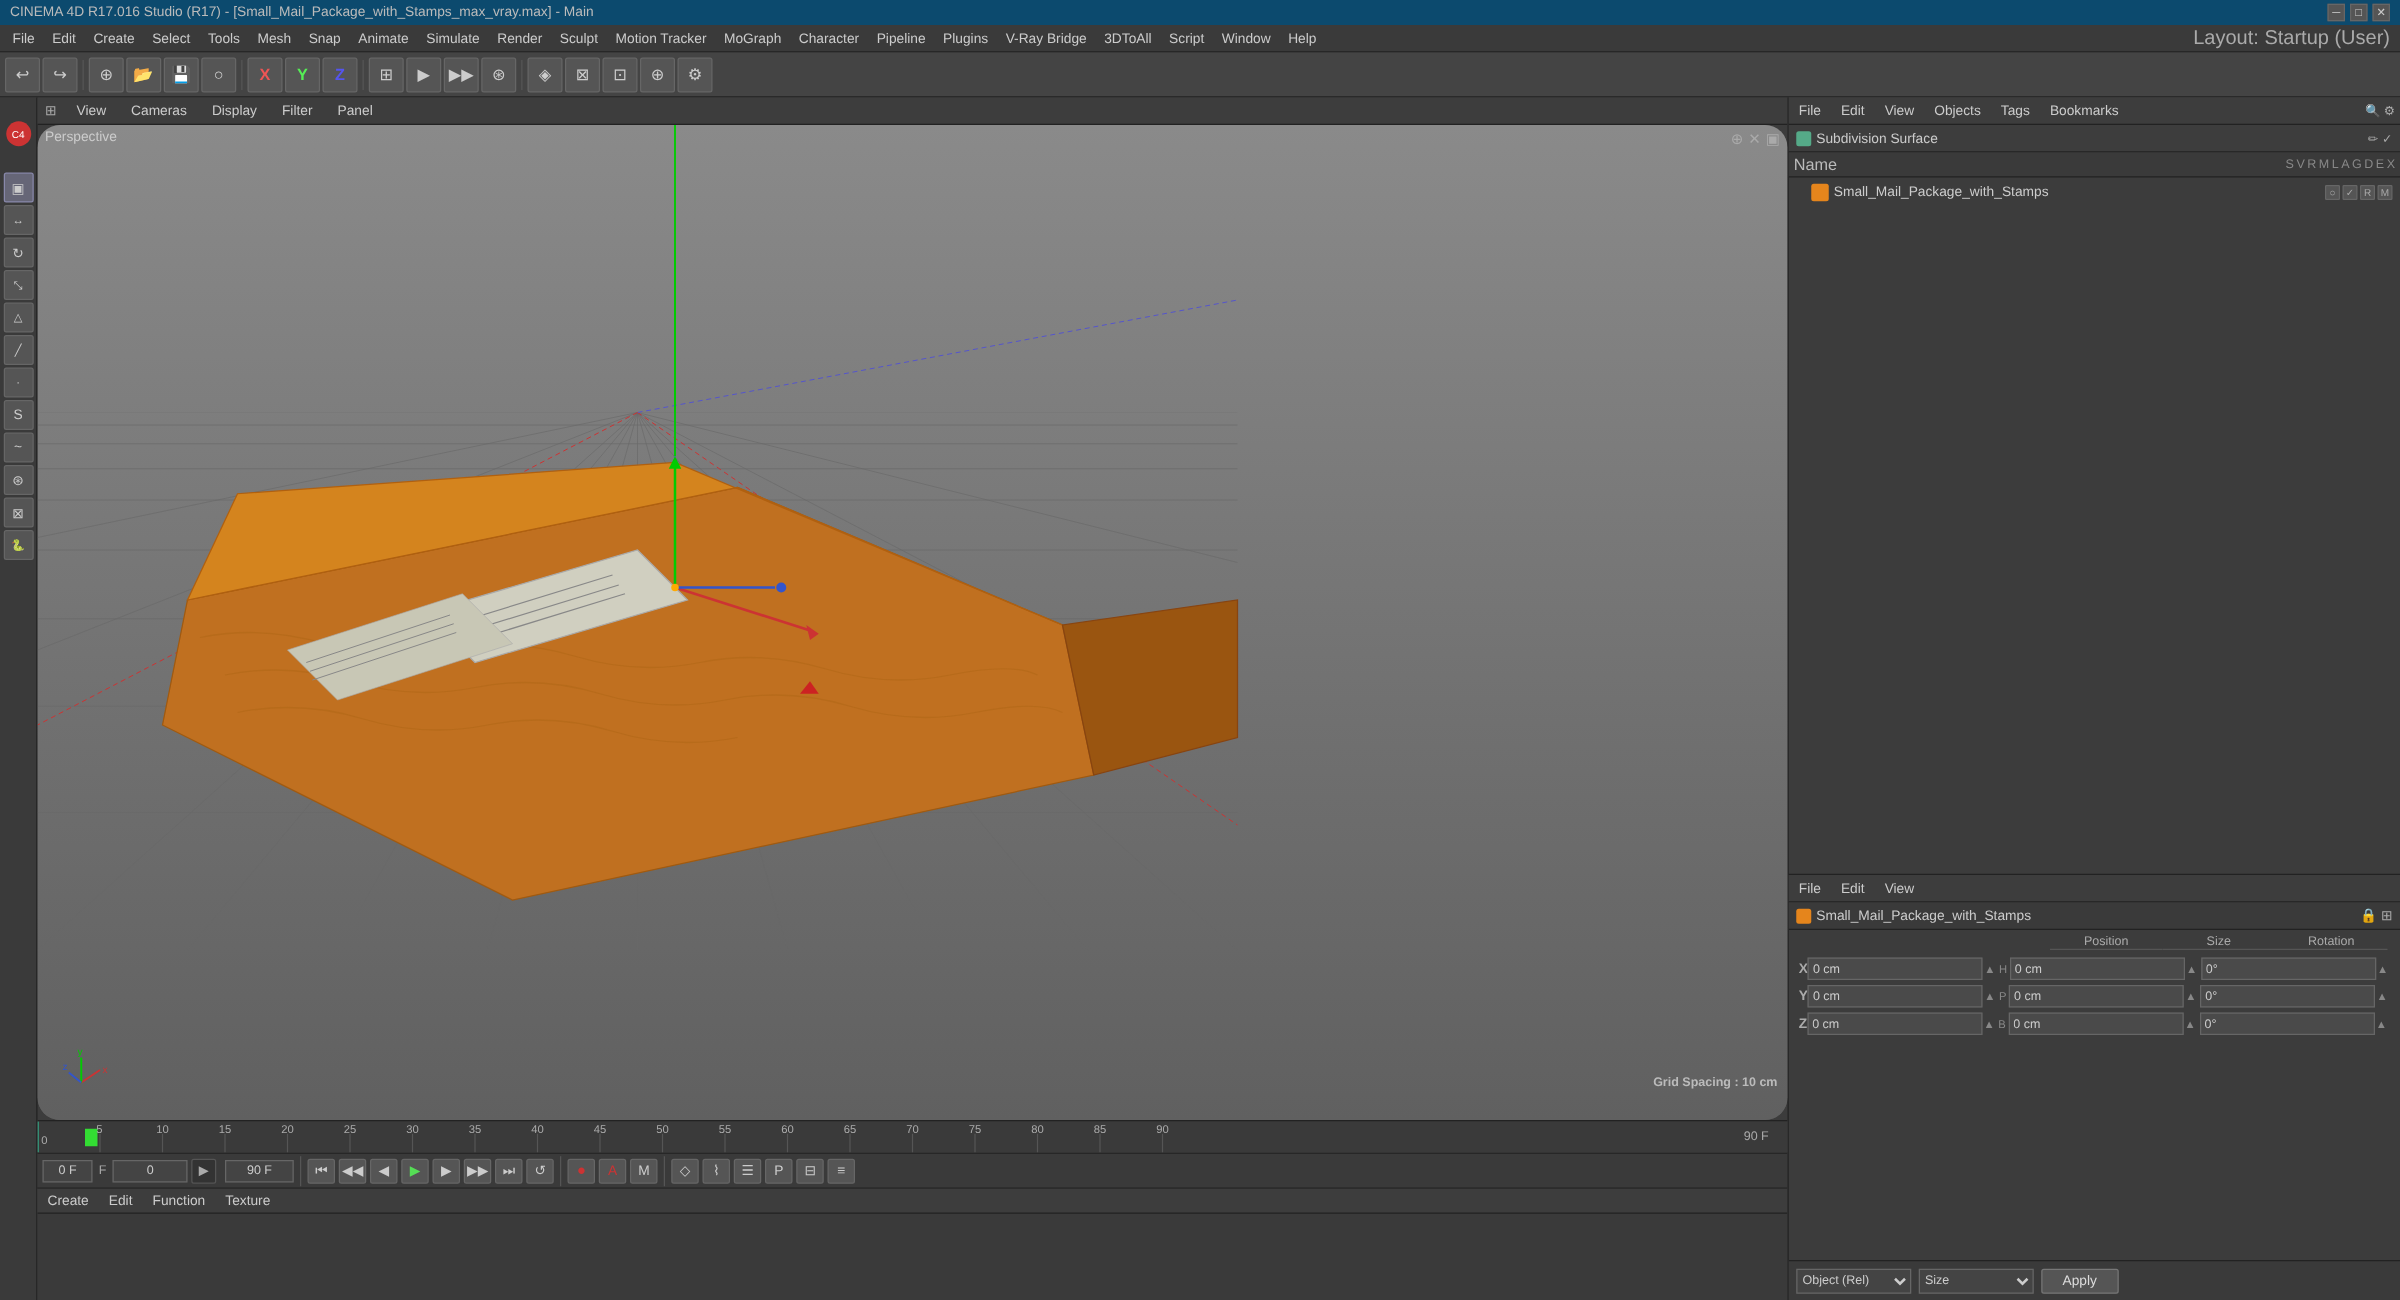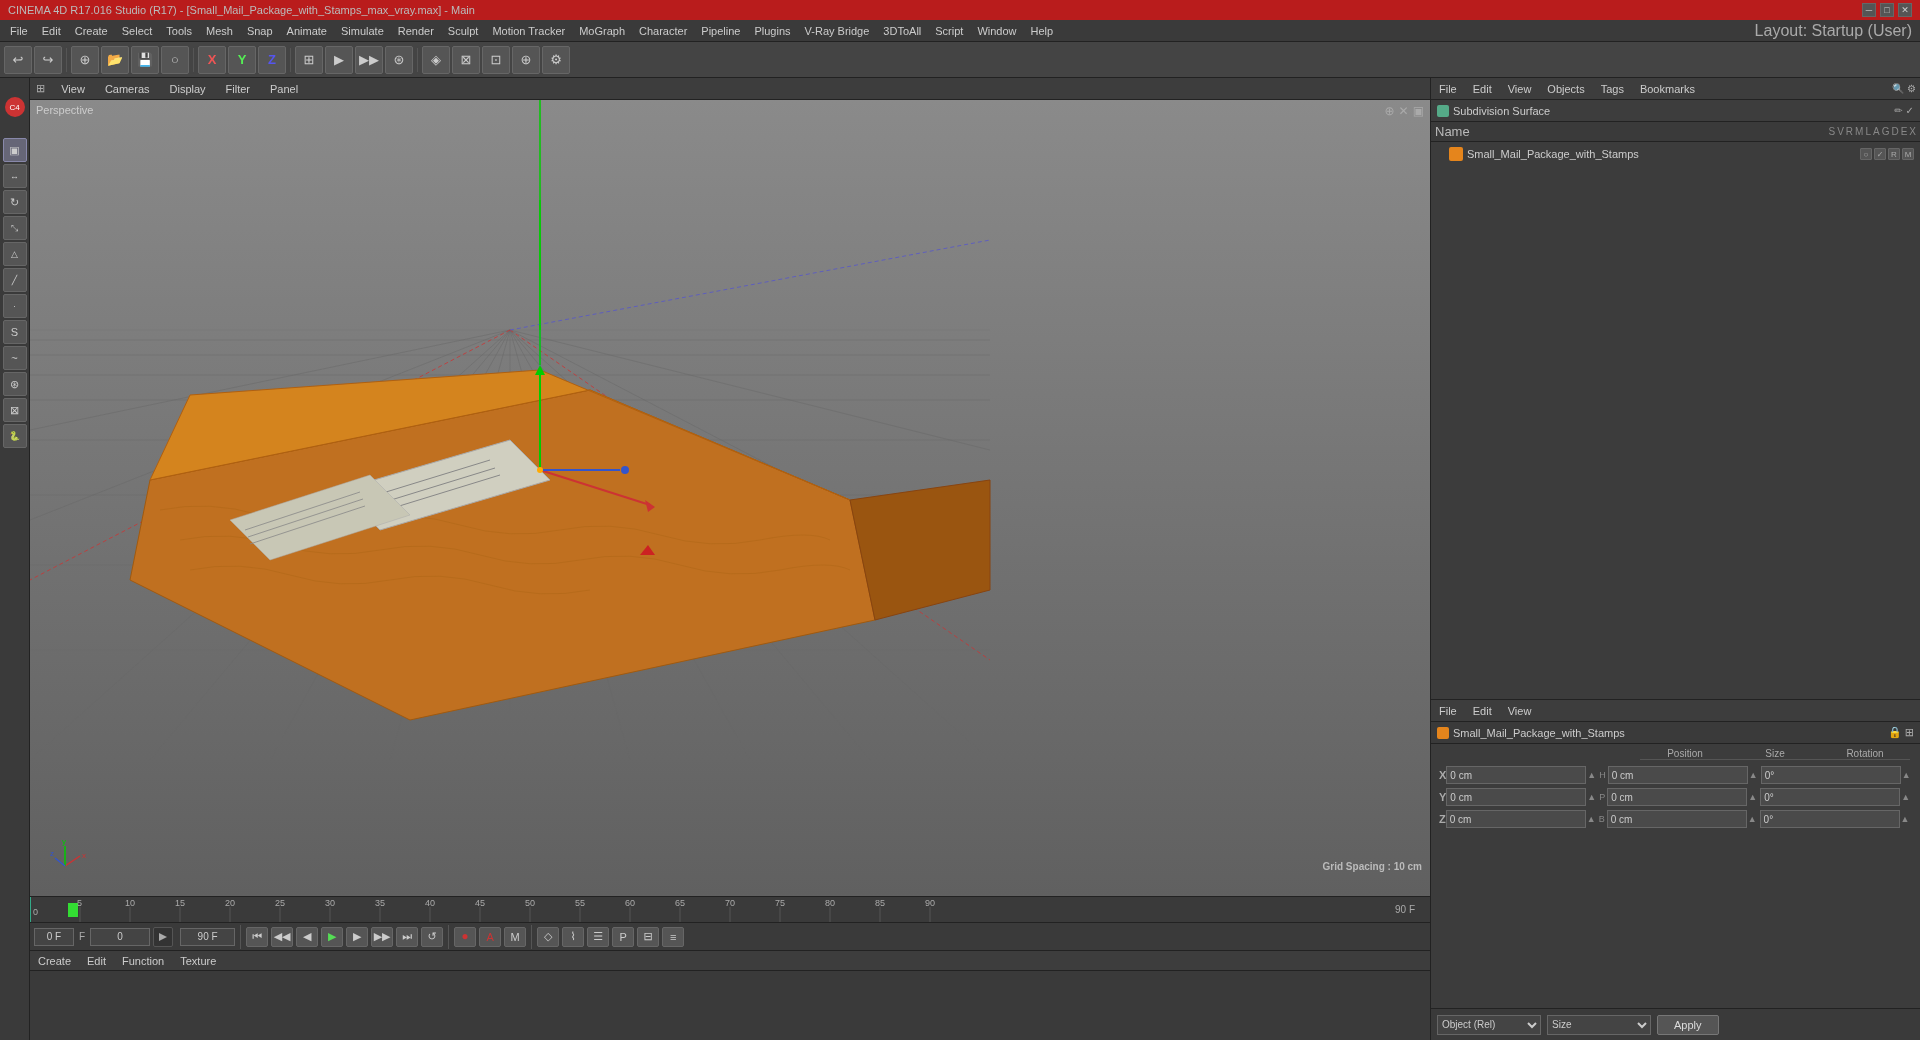--- a/index.html
+++ b/index.html
@@ -11,21 +11,21 @@
       font-size: 11px;
       color: #ccc;
       overflow: hidden;
       user-select: none;
     }
 
     
     #title-bar {
       width: 100%;
       height: 20px;
-      background: #b91c1c;
+      background: #0c4a6e;
       display: flex;
       align-items: center;
       justify-content: space-between;
       padding: 0 8px;
       color: #bbb;
       font-size: 11px;
     }
     #title-bar .win-controls { display: flex; gap: 4px; }
     #title-bar .win-btn {
       width: 14px; height: 14px;
@@ -140,20 +140,21 @@
       font-size: 11px;
       cursor: pointer;
       padding: 2px 4px;
     }
 
     #viewport {
       flex: 1;
       position: relative;
       background: #5a5a5a;
       overflow: hidden;
+      border-radius: 18px;
     }
 
     
     #perspective-label {
       position: absolute;
       top: 4px;
       left: 6px;
       color: #ccc;
       font-size: 11px;
     }
@@ -358,21 +359,21 @@
     #attr-bottom {
       height: 32px;
       background: #3a3a3a;
       border-top: 1px solid #222;
       display: flex;
       align-items: center;
       padding: 0 6px;
       gap: 6px;
     }
     .attr-select {
-      width: 104px; height: 20px;
+      width: 92px; height: 20px;
       background: #444;
       border: 1px solid #666;
       color: #ccc;
       font-size: 10px;
     }
     #apply-btn {
       height: 20px;
       padding: 0 16px;
       background: #555;
       border: 1px solid #777;

